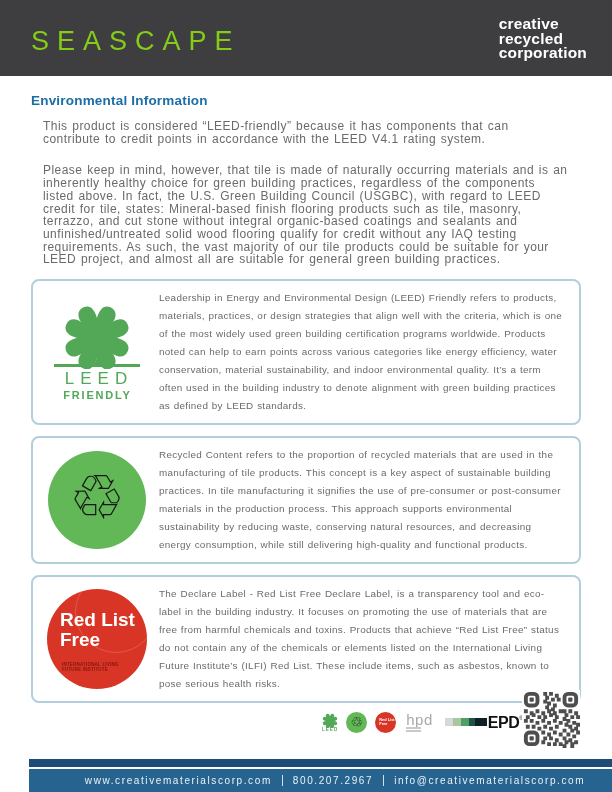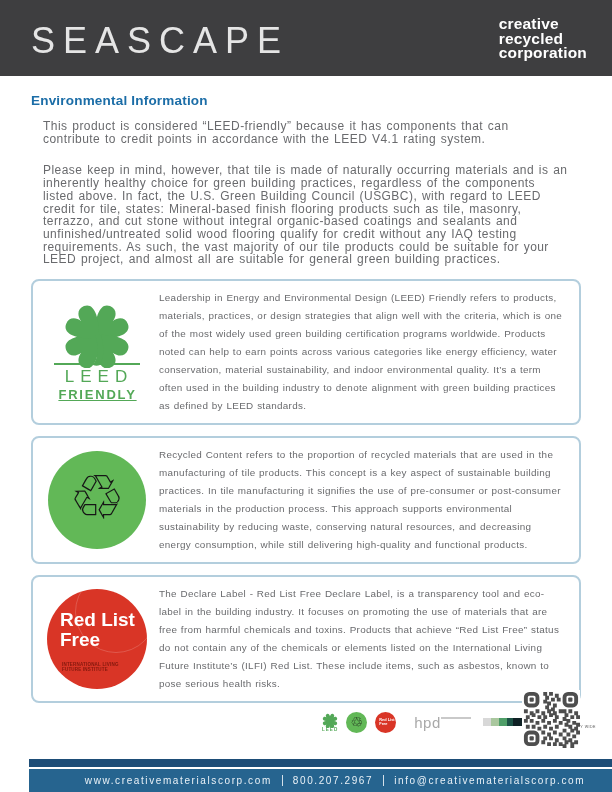--- a/index.html
+++ b/index.html
@@ -3,21 +3,21 @@
 <meta charset="utf-8">
 <style>
   html,body{margin:0;padding:0;background:#ffffff;}
   .page{position:relative;width:612px;height:792px;background:#fff;overflow:hidden;
         font-family:"Liberation Sans",sans-serif;color:#6b6c6e;}
 
   
   .masthead{position:absolute;left:0;top:0;width:612px;height:76px;background:#3e3e40;
             display:flex;justify-content:space-between;align-items:center;
             padding:0 25px 0 31px;box-sizing:border-box;}
-  .brand{color:#e5e5e5;font-size:36px;letter-spacing:8px;font-weight:400;margin-top:6px;}
+  .brand{color:#84cc16;font-size:27px;letter-spacing:8px;font-weight:400;margin-top:6px;}
   .company{color:#fff;text-align:left;font-weight:bold;font-size:15.5px;line-height:14.5px;
            letter-spacing:.2px;margin-top:2px;}
 
   
   .content{position:absolute;left:0;top:76px;width:612px;padding:0 31px;box-sizing:border-box;}
   .page-title{margin:17px 0 5px;font-size:13.5px;font-weight:bold;color:#1b6da7;letter-spacing:.2px;}
   .body-text{margin:12px;font-size:12px;line-height:12.7px;color:#696a6d;
              letter-spacing:.45px;word-spacing:1px;}
   .body-text.first{margin-bottom:19px;}
   .body-text.second{margin-bottom:13px;}
@@ -27,21 +27,21 @@
         margin-bottom:11px;min-height:114px;padding:8px 16px 8px 12px;box-sizing:border-box;
         background:#fff;}
   .card-icon{flex:0 0 104px;display:flex;justify-content:center;align-items:center;}
   .card-text{flex:1;margin:0;padding-left:10px;font-size:9.9px;line-height:18px;
              color:#696a6d;letter-spacing:.3px;word-spacing:.6px;}
 
   
   .leed-badge{display:flex;flex-direction:column;align-items:center;}
   .leed-rule{width:86px;height:2.5px;background:#53a857;margin:-5px 0 2px;}
   .leed-word{font-size:17px;letter-spacing:6px;color:#53a857;text-indent:4px;}
-  .leed-friendly-word{font-size:13px;font-weight:bold;letter-spacing:1.8px;color:#53a857;text-indent:1px;text-decoration:underline;}
+  .leed-friendly-word{font-size:11px;font-weight:bold;letter-spacing:1.8px;color:#53a857;text-indent:1px;}
 
   
   .recycle-circle{width:98px;height:98px;border-radius:50%;background:#62b857;
                   display:flex;align-items:center;justify-content:center;}
   .recycle-glyph{font-family:"DejaVu Sans",sans-serif;font-size:62px;line-height:1;
                  color:#161616;margin-top:-5px;}
 
   
   .redlist-circle{width:100px;height:100px;border-radius:50%;background:#d93526;color:#fff;
                   position:relative;padding:21px 0 0 13px;box-sizing:border-box;overflow:hidden;}
@@ -54,21 +54,21 @@
   
   .certs{position:absolute;left:322px;top:703px;height:38px;display:flex;align-items:center;gap:8px;}
   .mini-clover{display:flex;flex-direction:column;align-items:center;}
   .mini-clover-label{font-size:4.6px;color:#53a857;font-weight:bold;letter-spacing:1px;margin-top:-1px;}
   .mini-recycle{width:21px;height:21px;border-radius:50%;background:#62b857;
                 display:flex;align-items:center;justify-content:center;}
   .mini-recycle .recycle-glyph{font-size:14px;margin-top:-1px;}
   .mini-red{width:21px;height:21px;border-radius:50%;background:#d93526;color:#fff;
             display:flex;flex-direction:column;justify-content:center;align-items:flex-start;
             padding-left:4px;box-sizing:border-box;font-size:3.9px;font-weight:bold;line-height:4.4px;}
-  .hpd{display:flex;flex-direction:row;align-items:flex-start;margin-left:10px;}
+  .hpd{display:flex;flex-direction:column;align-items:flex-start;margin-left:2px;}
   .hpd-text{font-size:15px;color:#a9a9a9;line-height:13px;letter-spacing:.5px;}
   .hpd-bar{width:15px;height:1.5px;background:#c9c9c9;margin-top:1.5px;}
   .epd{display:flex;align-items:center;margin-left:4px;}
   .epd-bar{width:42px;height:8px;
            background:linear-gradient(to right,#d8d8d8 0 20%,#a9c79e 20% 38%,#4f9e68 38% 56%,#1d5346 56% 72%,#0f2125 72% 100%);}
   .epd-block{display:flex;flex-direction:row;align-items:flex-end;margin-left:1px;}
   .epd-top{display:flex;align-items:flex-start;}
   .epd-text{font-size:16px;font-weight:bold;color:#111;line-height:13px;letter-spacing:-.5px;}
   .epd-reg{font-size:5px;color:#111;margin-top:-1px;}
   .epd-caption{font-size:3.6px;color:#555;letter-spacing:.5px;margin-top:1px;}

